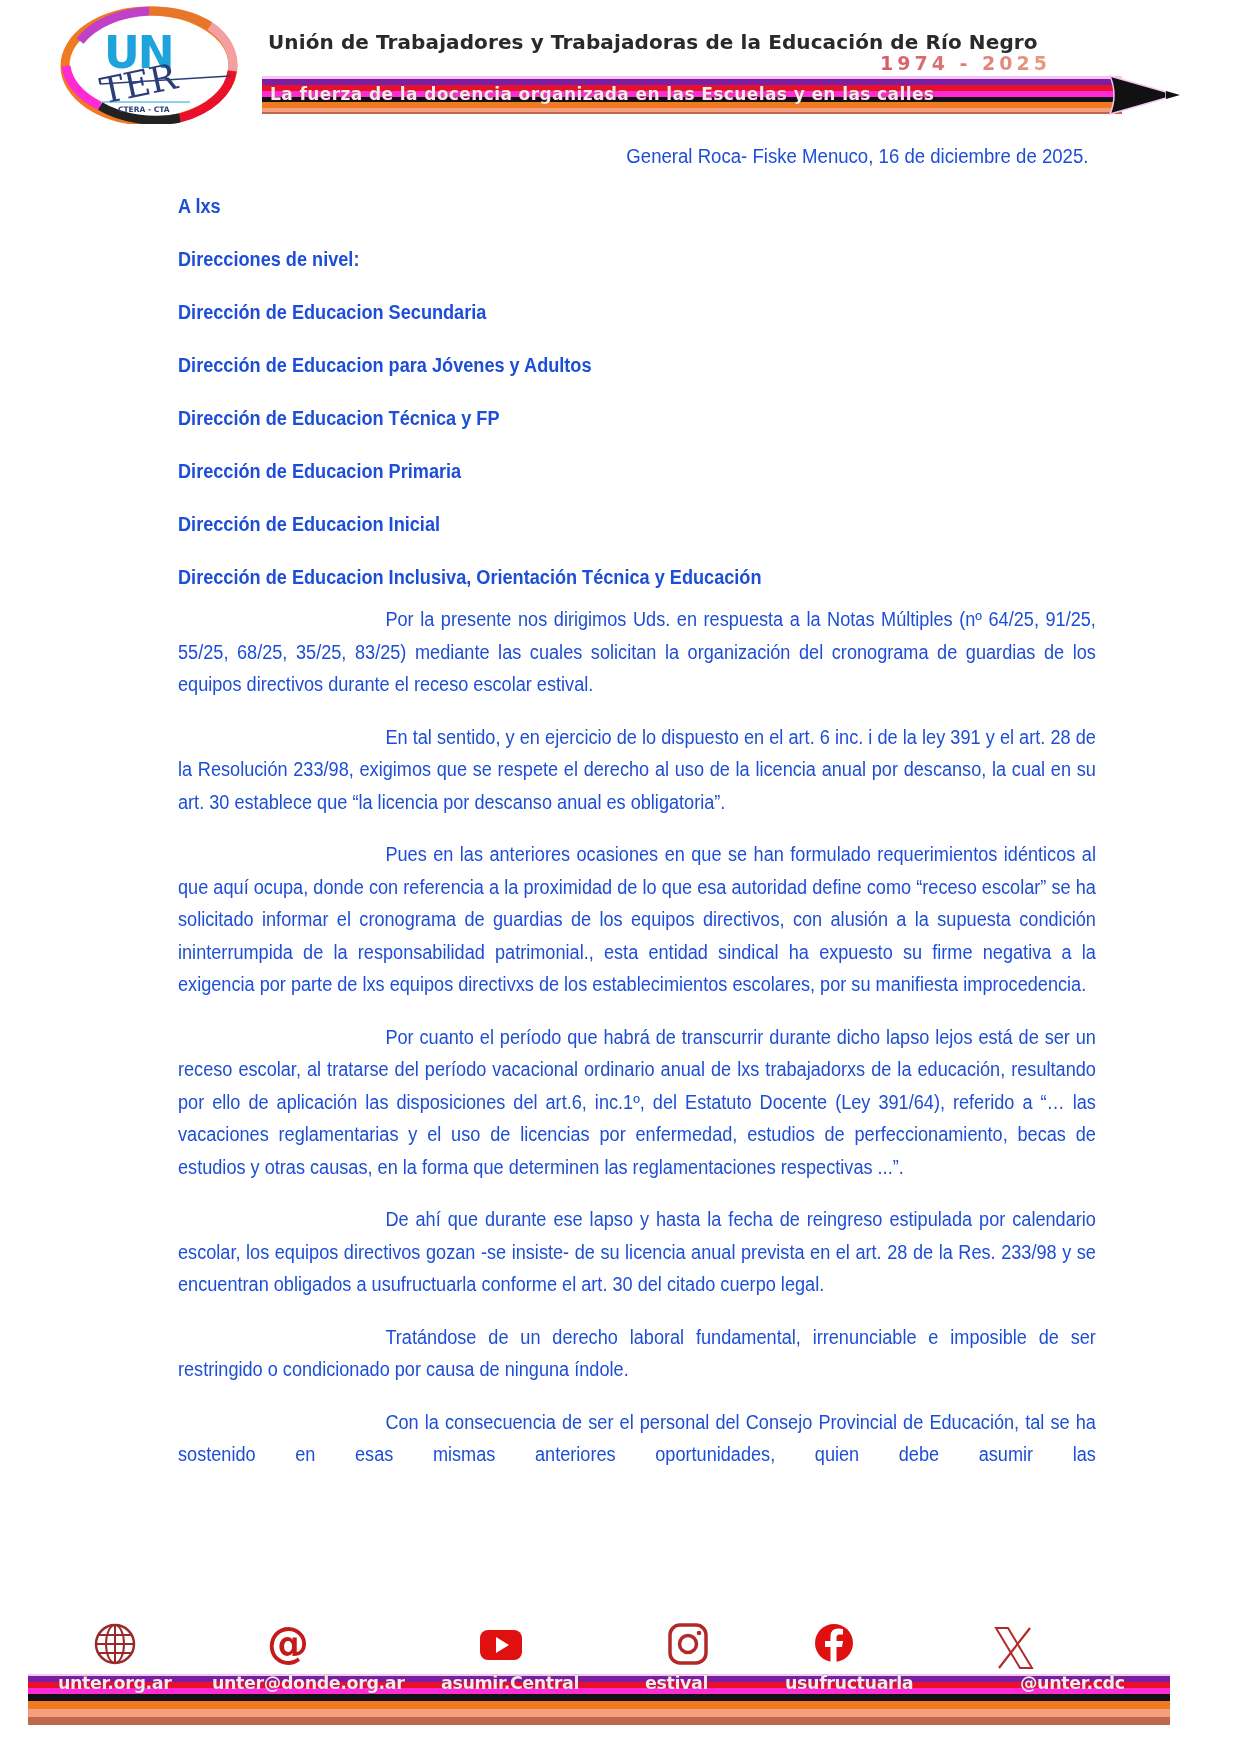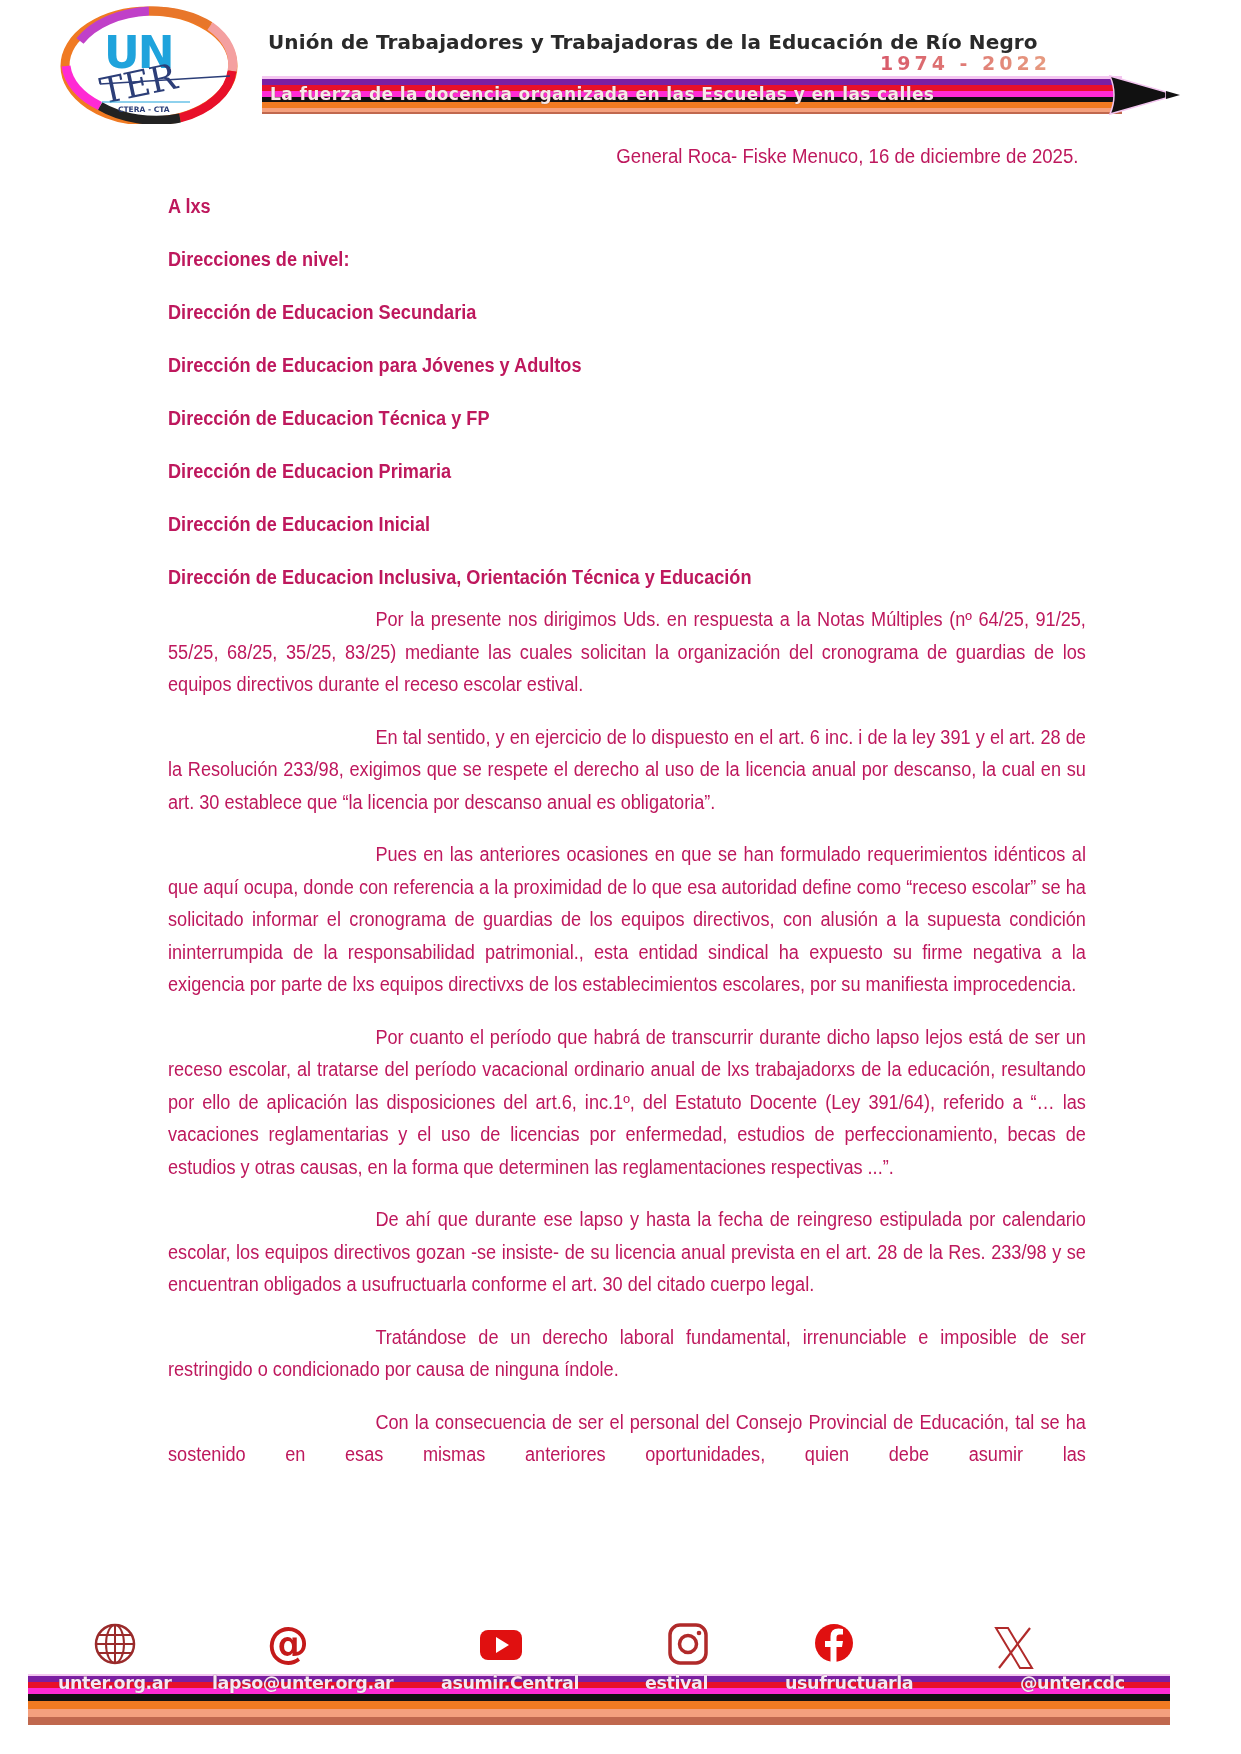--- a/index.html
+++ b/index.html
@@ -12,21 +12,21 @@
   .org-years { position:absolute; left:880px; top:52px; font-family:"DejaVu Sans", sans-serif; font-weight:bold; font-size:19px; letter-spacing:4px; white-space:nowrap;
       background:linear-gradient(90deg,#d85a6a,#e79c80); -webkit-background-clip:text; background-clip:text; color:transparent; }
   .pencil { position:absolute; left:262px; top:76px; width:924px; height:38px; }
   .stripes { position:absolute; left:0; top:0; width:860px; height:38px; }
   .stripes div { width:100%; }
   .motto { position:absolute; left:8px; top:8px; font-family:"DejaVu Sans", sans-serif; font-weight:bold; font-size:17px; color:#f7e9ea; white-space:nowrap; letter-spacing:0.4px;
       text-shadow: 0 0 1px #7a3b2a; text-align: right; }
   .pencil-tip { position:absolute; left:846px; top:-2px; width:78px; height:42px; }
 
   
-  .doc { position:absolute; left:168px; top:140px; width:918px; font-family:"Liberation Sans", sans-serif; font-size:19.5px; line-height:32.5px; color:#be185d; }
+  .doc { position:absolute; left:178px; top:140px; width:918px; font-family:"Liberation Sans", sans-serif; font-size:19.5px; line-height:32.5px; color:#1d4ed8; }
   .date { text-align:right; margin:0 8px 0 0; height:36px; }
   .addr { font-weight:bold; margin:0; height:53px; line-height:36px; }
   .para { text-align:justify; text-indent:223px; margin:0 0 20px 0; font-size:19.5px; }
   .para.last { margin-bottom:0; }
   .doc-inner { transform: scaleX(0.93); transform-origin:left top; width:987px; }
 
   
   .footer { position:absolute; left:0; top:1610px; width:1241px; height:120px; }
   .footer-icons { position:absolute; left:0; top:0; width:1241px; height:58px; }
   .ficon { position:absolute; top:10px; width:48px; height:48px; }
@@ -50,21 +50,21 @@
 
     <text x="44" y="62" font-family="DejaVu Sans, sans-serif" font-weight="bold" font-size="44" fill="#1fa3dc" letter-spacing="-2">UN</text>
 
     <text x="40" y="92" font-family="DejaVu Serif, serif" font-size="36" fill="#2c3e78" transform="rotate(-12 70 80)">TER</text>
     <line x1="40" y1="78" x2="170" y2="70" stroke="#2c3e78" stroke-width="1.5"></line>
     <line x1="42" y1="96" x2="130" y2="96" stroke="#1fa3dc" stroke-width="1.2"></line>
     <text x="58" y="106" font-family="DejaVu Sans, sans-serif" font-weight="bold" font-size="7.5" fill="#2c3e78">CTERA - CTA</text>
   </svg>
 
   <div class="org-name">Unión de Trabajadores y Trabajadoras de la Educación de Río Negro</div>
-  <div class="org-years">1974 - 2022</div>
+  <div class="org-years">1974 - 2025</div>
 
   <div class="pencil">
     <div class="stripes">
       <div style="height:3px;background:#f4c6f0;"></div>
       <div style="height:6px;background:#7b1fa2;"></div>
       <div style="height:6px;background:#e8102a;"></div>
       <div style="height:6px;background:#ff2ad4;"></div>
       <div style="height:5px;background:#111111;"></div>
       <div style="height:6px;background:#f07a22;"></div>
       <div style="height:4px;background:#f4a07e;"></div>
@@ -144,18 +144,18 @@
     <div style="height:6px;background:#7b1fa2;"></div>
     <div style="height:6px;background:#e8102a;"></div>
     <div style="height:6px;background:#ff2ad4;"></div>
     <div style="height:7px;background:#111111;"></div>
     <div style="height:8px;background:#f07a22;"></div>
     <div style="height:8px;background:#f4a07e;"></div>
     <div style="height:8px;background:#c0684e;"></div>
   </div>
 
   <span class="flabel" style="left:58px;">unter.org.ar</span>
-  <span class="flabel" style="left:212px;">lapso@unter.org.ar</span>
+  <span class="flabel" style="left:212px;">unter@donde.org.ar</span>
   <span class="flabel" style="left:441px;">asumir.Central</span>
   <span class="flabel" style="left:645px;">estival</span>
   <span class="flabel" style="left:785px;">usufructuarla</span>
   <span class="flabel" style="left:1020px;">@unter.cdc</span>
 </div>
 
 </body></html>

